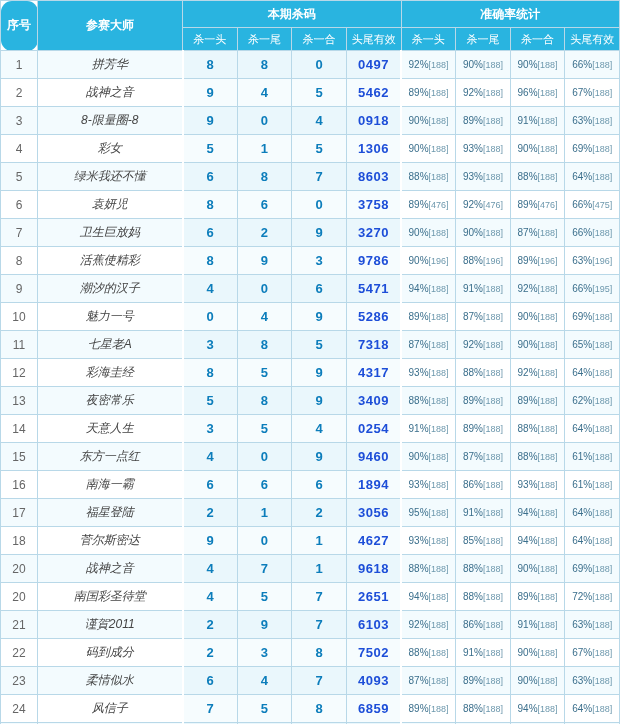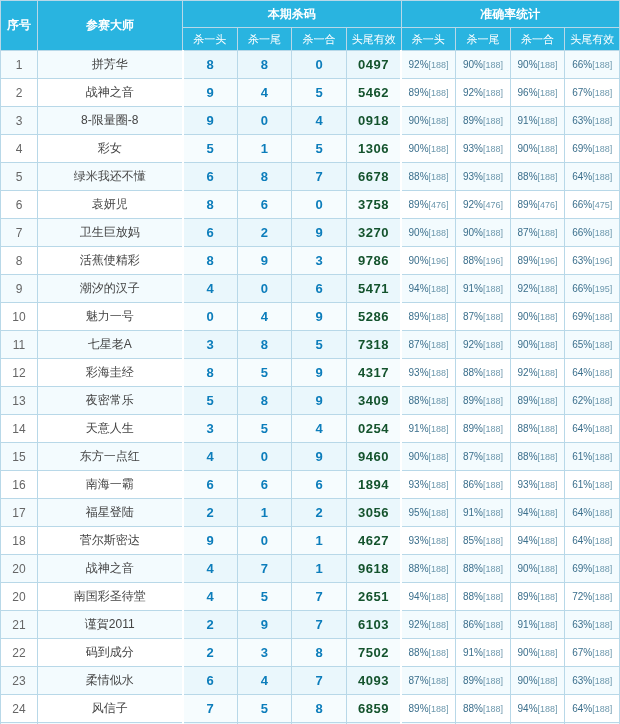--- a/index.html
+++ b/index.html
@@ -29,49 +29,50 @@
     font-size:12px;
     height:26px;
     border:1px solid #ffffff;
   }
   th.hdr.sub{
     height:22px;
     font-size:11px;
     font-weight:normal;
     margin-top:36px;
   }
-  th.hdr.idx{ width:36px; }
+  th.hdr.idx{ width:36px;border-radius:11px; }
   th.hdr.name{ width:144px;margin-top:6px; }
 
   
   td{
     height:27px;
     font-size:12px;
   }
   td.idx{
     width:36px;
     color:#666;
     background:#f3fbfe;
   }
   td.name{
     width:144px;
     color:#444;
     background:#f3fbfe;
     font-size:12px;
+    font-style:italic;
   }
   td.num{
     width:58px;
     color:#0c7dbb;
     font-weight:bold;
     font-size:13px;
     background:#eaf7fc;
   }
   td.total{
     width:60px;
-    color:#14532d;
+    color:#1d4ed8;
     font-weight:bold;
     font-size:13px;
     background:#eaf7fc;
     letter-spacing:.5px;
   }
   td.rate{
     width:47px;
     color:#3b6f8c;
     font-size:10px;
     background:#f3fbfe;
@@ -153,21 +154,21 @@
         <td class="rate"><span>93%</span><span class="small">[188]</span></td>
         <td class="rate"><span>90%</span><span class="small">[188]</span></td>
         <td class="rate"><span>69%</span><span class="small">[188]</span></td>
       </tr>
       <tr>
         <td class="idx">5</td>
         <td class="name">绿米我还不懂</td>
         <td class="num grp-left">6</td>
         <td class="num">8</td>
         <td class="num">7</td>
-        <td class="total">6678</td>
+        <td class="total">8603</td>
         <td class="rate grp-left"><span>88%</span><span class="small">[188]</span></td>
         <td class="rate"><span>93%</span><span class="small">[188]</span></td>
         <td class="rate"><span>88%</span><span class="small">[188]</span></td>
         <td class="rate"><span>64%</span><span class="small">[188]</span></td>
       </tr>
       <tr class="alt">
         <td class="idx">6</td>
         <td class="name">袁妍児</td>
         <td class="num grp-left">8</td>
         <td class="num">6</td>

